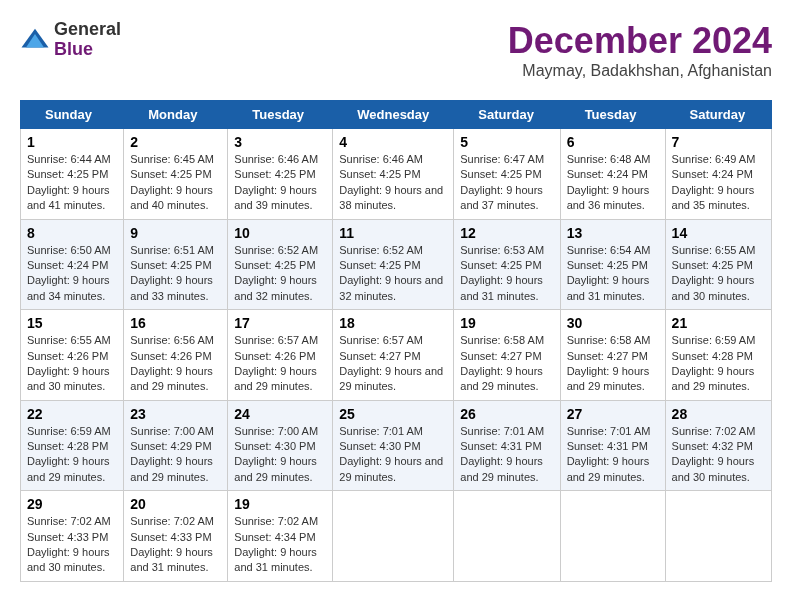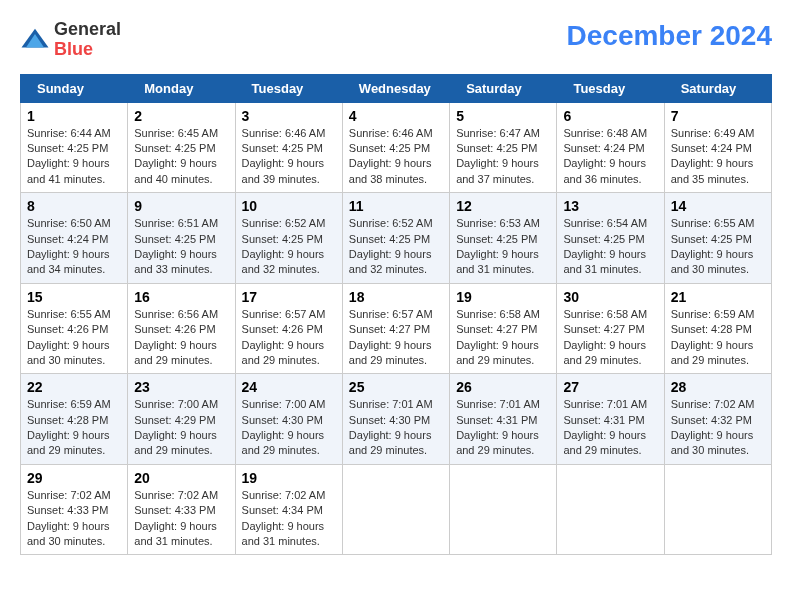--- a/index.html
+++ b/index.html
@@ -7,60 +7,60 @@
       font-family: Arial, sans-serif;
       background: #fff;
       width: 792px;
       min-height: 612px;
       padding: 20px;
     }
     .header {
       display: flex;
       justify-content: space-between;
       align-items: flex-start;
-      margin-bottom: 14px;
+      margin-bottom: 20px;
     }
     .logo {
       display: flex;
       align-items: center;
       gap: 4px;
     }
     .logo-text {
       font-size: 18px;
       font-weight: bold;
       line-height: 1.1;
     }
     .logo-text .general { color: #333; }
-    .logo-text .blue { color: #ef4444; }
+    .logo-text .blue { color: #701a75; }
     .logo-icon {
       width: 30px;
       height: 30px;
     }
     .title-block {
       text-align: right;
     }
     .month-title {
-      font-size: 28px;
-      font-weight: bold;
-      color: #3b82f6;
+      font-size: 36px;
+      font-weight: bold;
+      color: #701a75;
     }
     .location-title {
       font-size: 16px;
       color: #444;
     }
     .calendar-table {
       width: 100%;
       border-collapse: collapse;
       font-size: 11px;
     }
     .calendar-table th {
       background-color: #1a5fa8;
       color: #fff;
       text-align: left;
-      padding: 6px 16px;
+      padding: 6px 24px;
       font-size: 13px;
       font-weight: bold;
       border: 1px solid #1a5fa8;
     }
     .calendar-table td {
       vertical-align: top;
       padding: 5px 6px;
       border: 1px solid #ccc;
       background: #fff;
       width: calc(100% / 7);
@@ -94,20 +94,21 @@
       <polygon points="20,5 38,30 2,30" fill="#1a5fa8"></polygon>
       <polygon points="20,12 32,30 8,30" fill="#4da6e8"></polygon>
     </svg>
     <div class="logo-text">
       <div><span class="general">General</span></div>
       <div><span class="blue">Blue</span></div>
     </div>
   </div>
   <div class="title-block">
     <div class="month-title">December 2024</div>
+    <div class="location-title">Maymay, Badakhshan, Afghanistan</div>
   </div>
 </div>
 
 <table class="calendar-table">
   <thead>
     <tr>
 
     <th>Sunday</th>
         <th>Monday</th>
         <th>Tuesday</th>

